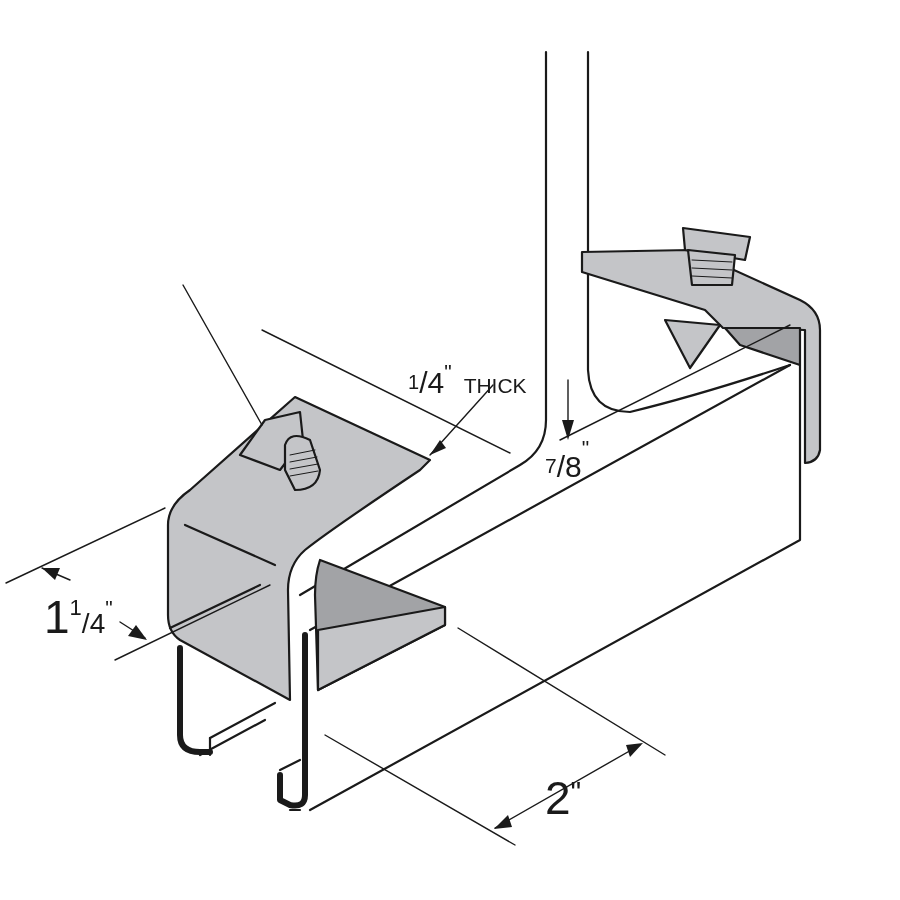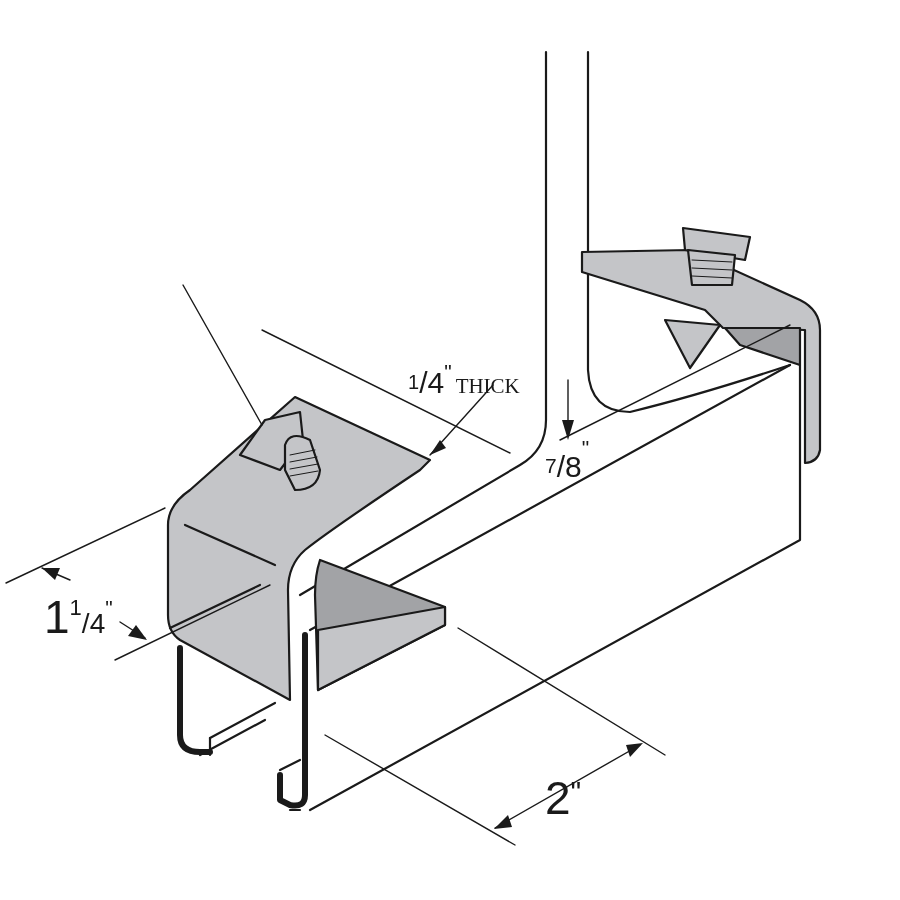--- a/index.html
+++ b/index.html
@@ -79,21 +79,21 @@
         <path d="M568 440 L562 420 L574 420 Z"></path>
         <path d="M42 568 L60 568 L55 580 Z"></path>
         <path d="M147 640 L128 636 L136 625 Z"></path>
         <path d="M643 743 L630 757 L626 745 Z"></path>
         <path d="M494 829 L508 815 L512 827 Z"></path>
       </g>
     </g>
   </svg>
 
   <div class="lbl" style="left:408px;top:368px;">
-    <span class="sup" style="font-size:20px;top:-4px;">1</span><span class="mid">/</span><span class="mid">4</span><span class="small" style="position:relative;top:-14px;">"</span><span class="small" style="margin-left:4px;font-family:Liberation Serif, serif;">THICK</span>
+    <span class="sup" style="font-size:20px;top:-4px;">1</span><span class="mid">/</span><span class="mid">4</span><span class="small" style="position:relative;top:-14px;">"</span><span class="small" style="margin-left:12px;">THICK</span>
   </div>
 
   <div class="lbl" style="left:545px;top:452px;">
     <span class="small" style="position:relative;top:-4px;">7</span><span class="mid">/</span><span class="mid">8</span><span class="small" style="position:relative;top:-22px;">"</span>
   </div>
 
   <div class="lbl" style="left:44px;top:594px;">
     <span class="big">1</span><span class="sup">1</span><span class="sub">/</span><span class="sub">4</span><span class="small" style="position:relative;top:-18px;">"</span>
   </div>
 

